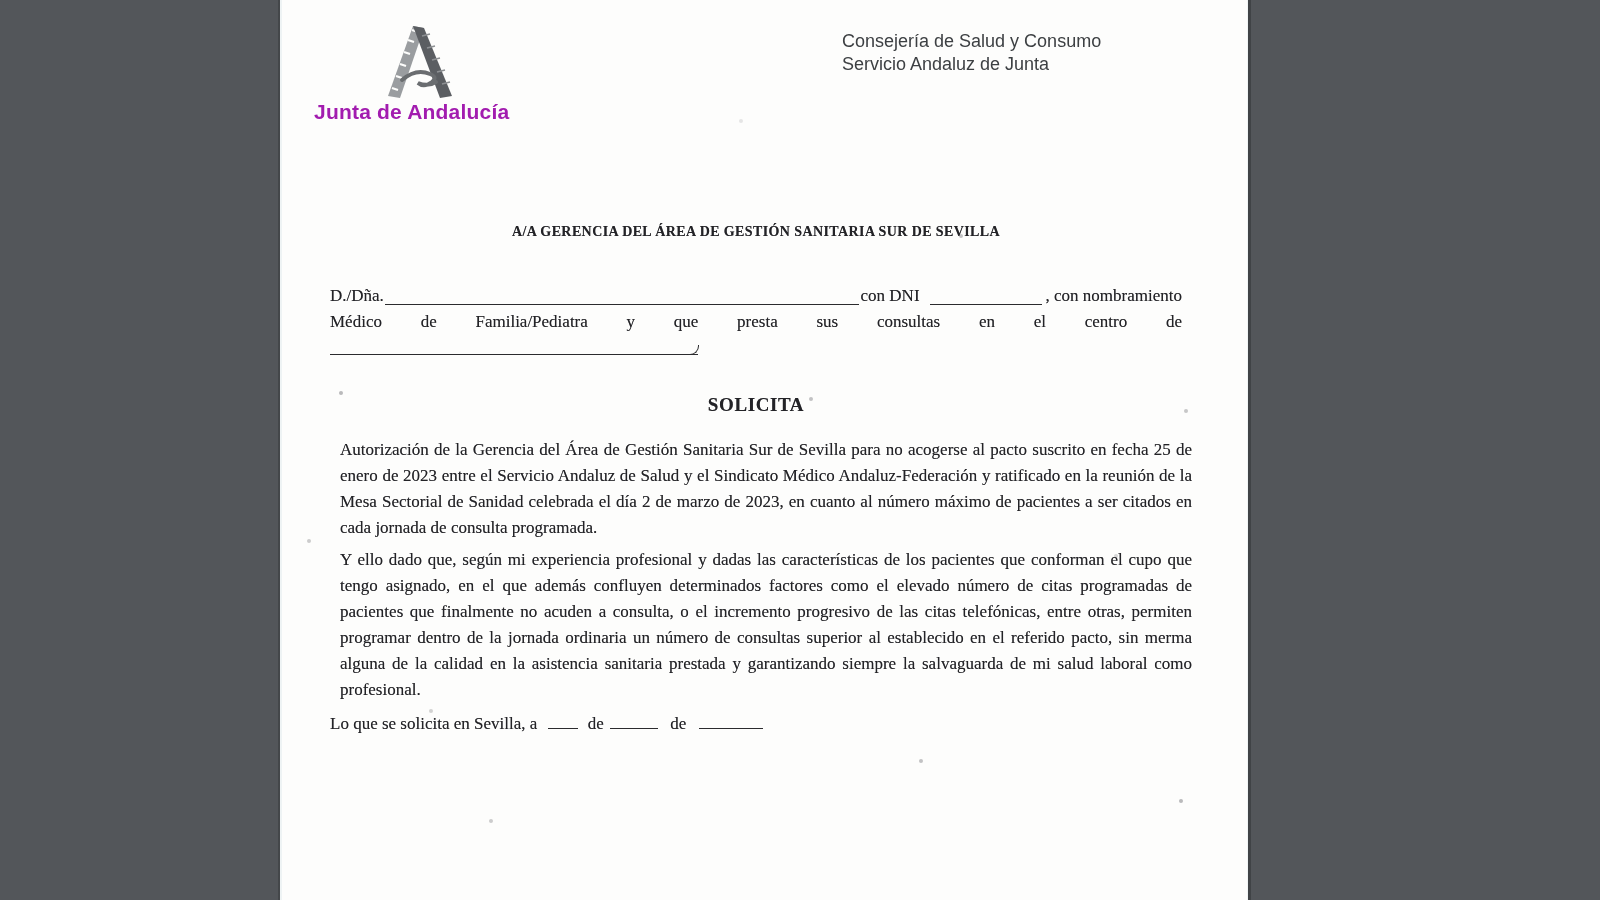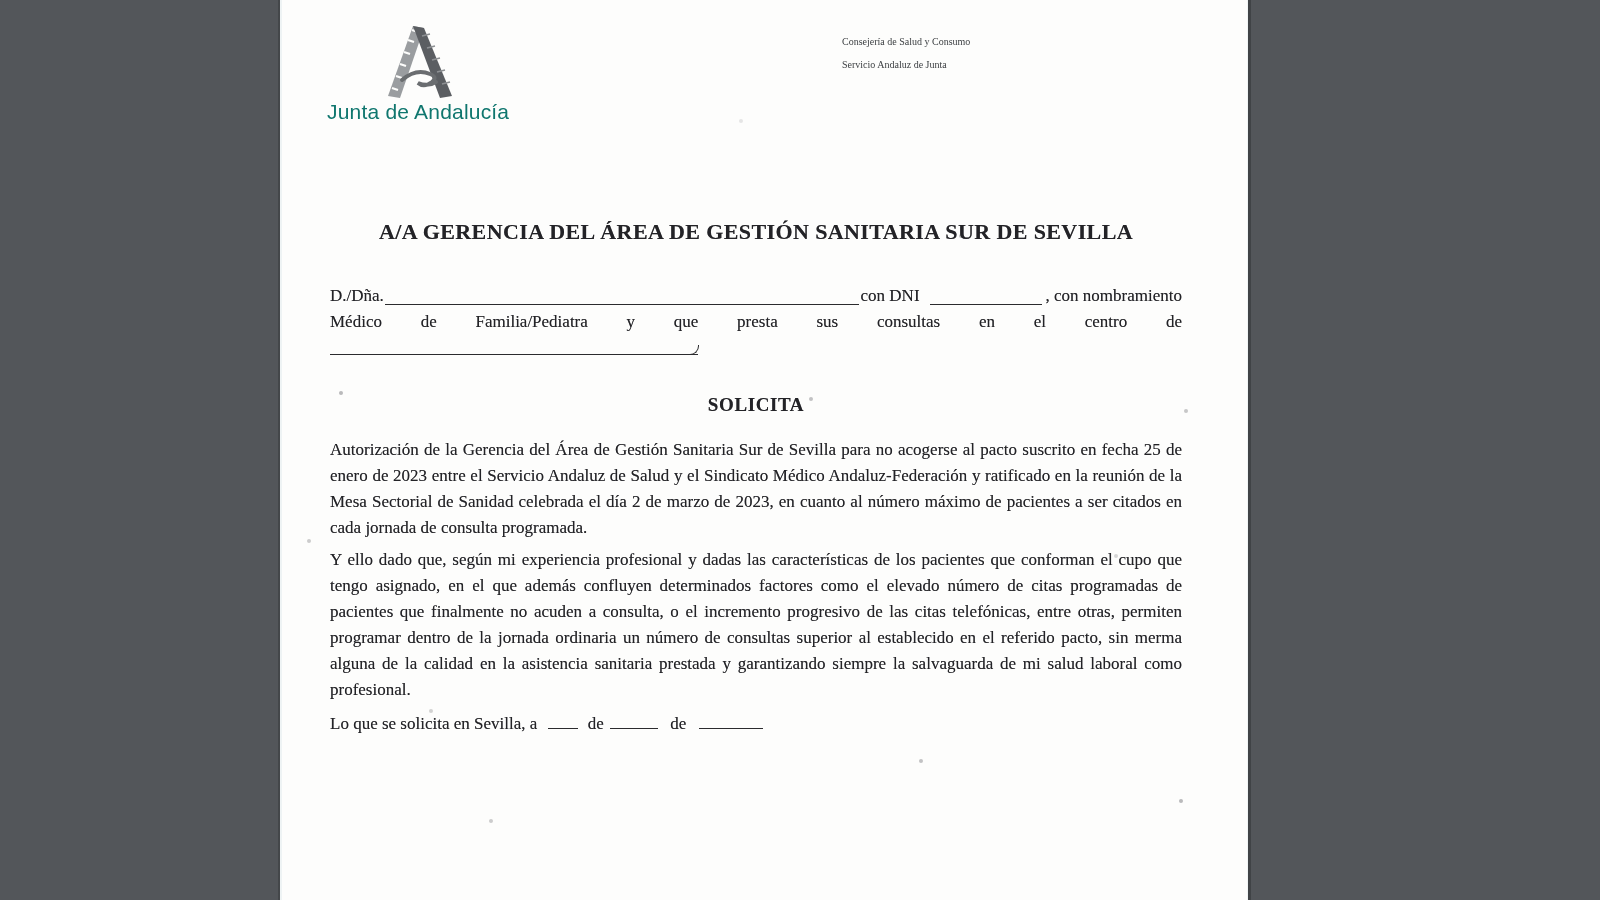--- a/index.html
+++ b/index.html
@@ -24,32 +24,32 @@
     background:rgba(50,50,55,.0);
     box-shadow: 60px 392px 0 1px rgba(60,60,65,.35), 530px 398px 0 1px rgba(60,60,65,.30),
       905px 410px 0 1px rgba(60,60,65,.28), 28px 540px 0 1px rgba(60,60,65,.25),
       640px 760px 0 1px rgba(60,60,65,.30), 900px 800px 0 1px rgba(60,60,65,.35),
       210px 820px 0 1px rgba(60,60,65,.25), 760px 640px 0 1px rgba(60,60,65,.22),
       460px 120px 0 1px rgba(120,120,125,.18), 680px 235px 0 1px rgba(60,60,65,.30),
       150px 710px 0 1px rgba(60,60,65,.22), 835px 555px 0 1px rgba(60,60,65,.20); }
 
   
   .logo-wrap { position:absolute; left:86px; top:18px; width:110px; height:84px; }
-  .brand { position:absolute; left:47px; top:100px; width:230px;
-    font-family:"Liberation Sans", sans-serif; font-weight:normal; font-size:21px;
-    color:#0f766e; letter-spacing:0.2px; }
+  .brand { position:absolute; left:34px; top:100px; width:230px;
+    font-family:"Liberation Sans", sans-serif; font-weight:bold; font-size:21px;
+    color:#a21caf; letter-spacing:0.2px; }
   .dept { position:absolute; left:562px; top:30px; width:320px;
-    font-family:Liberation Serif, serif; font-size:10px; line-height:23px;
+    font-family:Liberation Sans, sans-serif; font-size:18px; line-height:23px;
     color:#3d4043; }
 
   
   .doc-text { position:absolute; left:50px; width:852px; font-size:17px; line-height:26px;
     color:#232327; text-shadow:0 0 0.5px rgba(20,20,25,.45); }
 
-  .title { top:219px; text-align:center; font-weight:bold; font-size:22px;
+  .title { top:219px; text-align:center; font-weight:bold; font-size:14px;
     letter-spacing:0.4px; }
 
   .intro { top:283px; }
   .intro-line1 { display:flex; align-items:center; height:26px; white-space:nowrap; }
   .just { text-align:justify; text-align-last:justify; }
 
   .blank { display:inline-block; border-bottom:1.6px solid #2b2b2e; height:18px;
     vertical-align:baseline; }
   .blank.grow { flex:1 1 auto; margin:0 2px 0 1px; }
   .blank.dni { width:112px; margin:0 4px 0 10px; }
@@ -57,21 +57,21 @@
   .blank.centro { width:368px; position:relative; }
   .blank.centro::after { content:""; position:absolute; right:-1px; bottom:-1px; width:9px;
     height:9px; border-right:1.6px solid #2b2b2e; border-bottom:1.6px solid #2b2b2e;
     border-bottom-right-radius:9px; }
 
   .solicita { top:392px; text-align:center; font-weight:bold; font-size:19px;
     letter-spacing:0.6px; }
 
   .para2 { top:437px; }
   .para3 { top:547px; }
-  .para { text-align:justify; }
+  .para { text-align:justify;margin-left:10px; }
 
   .closing { top:711px; white-space:nowrap; }
   .blank.day { width:30px; margin:0 6px; }
   .blank.month { width:48px; margin:0 8px 0 2px; }
   .blank.year { width:64px; margin-left:8px; }
 
   .fdo { top:803px; white-space:nowrap; }
   .blank.sign { width:118px; margin-left:6px; }
 </style>
 </head>

